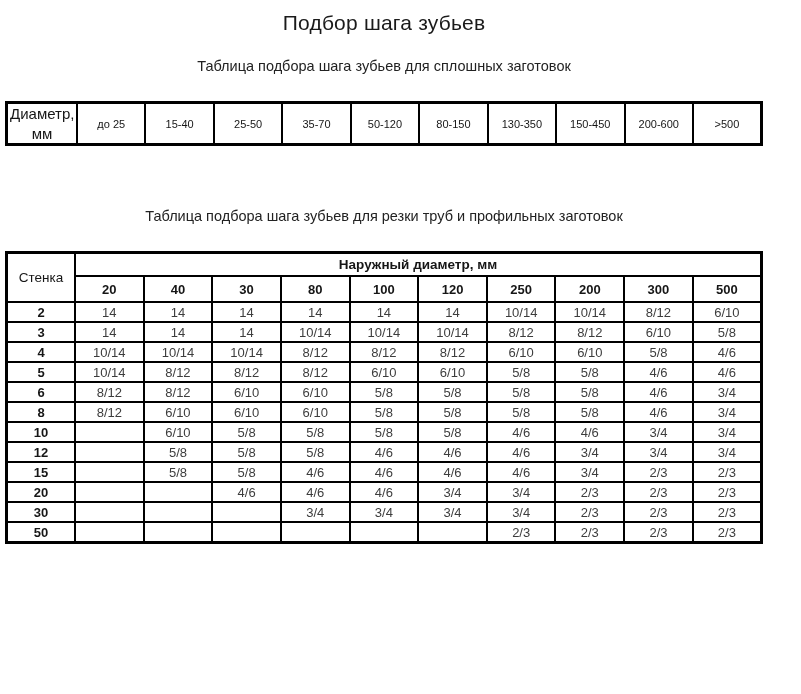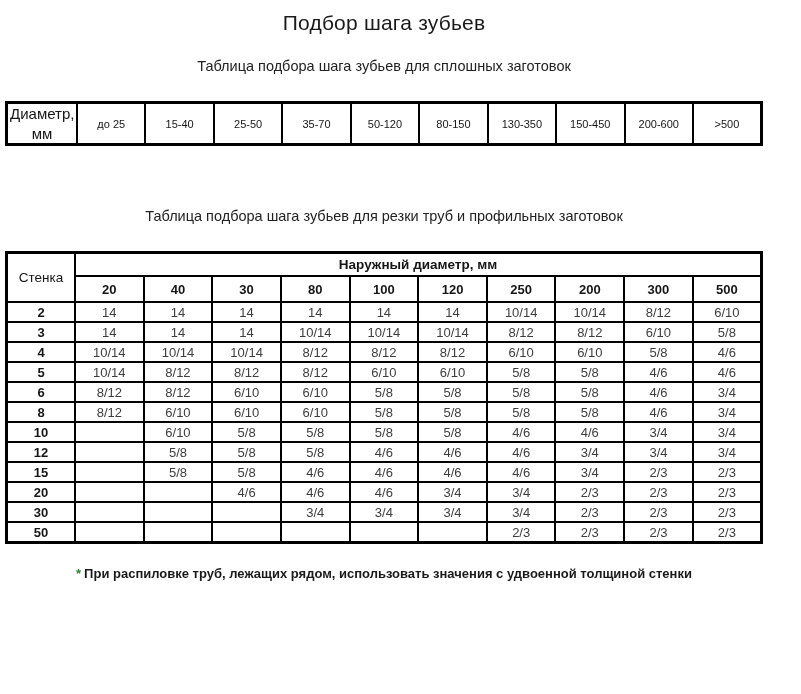--- a/index.html
+++ b/index.html
@@ -284,17 +284,14 @@
           <td></td>
           <td></td>
           <td>2/3</td>
           <td>2/3</td>
           <td>2/3</td>
           <td>2/3</td>
         </tr>
       </tbody>
   </table>
 
-  <p class="footnote">
-    <span class="asterisk" style="color: rgb(46, 125, 50);">*</span><span>При распиловке труб, лежащих рядом, использовать значения с удвоенной толщиной стенки</span>
-  </p>
 
 </div>
 
 </body></html>

